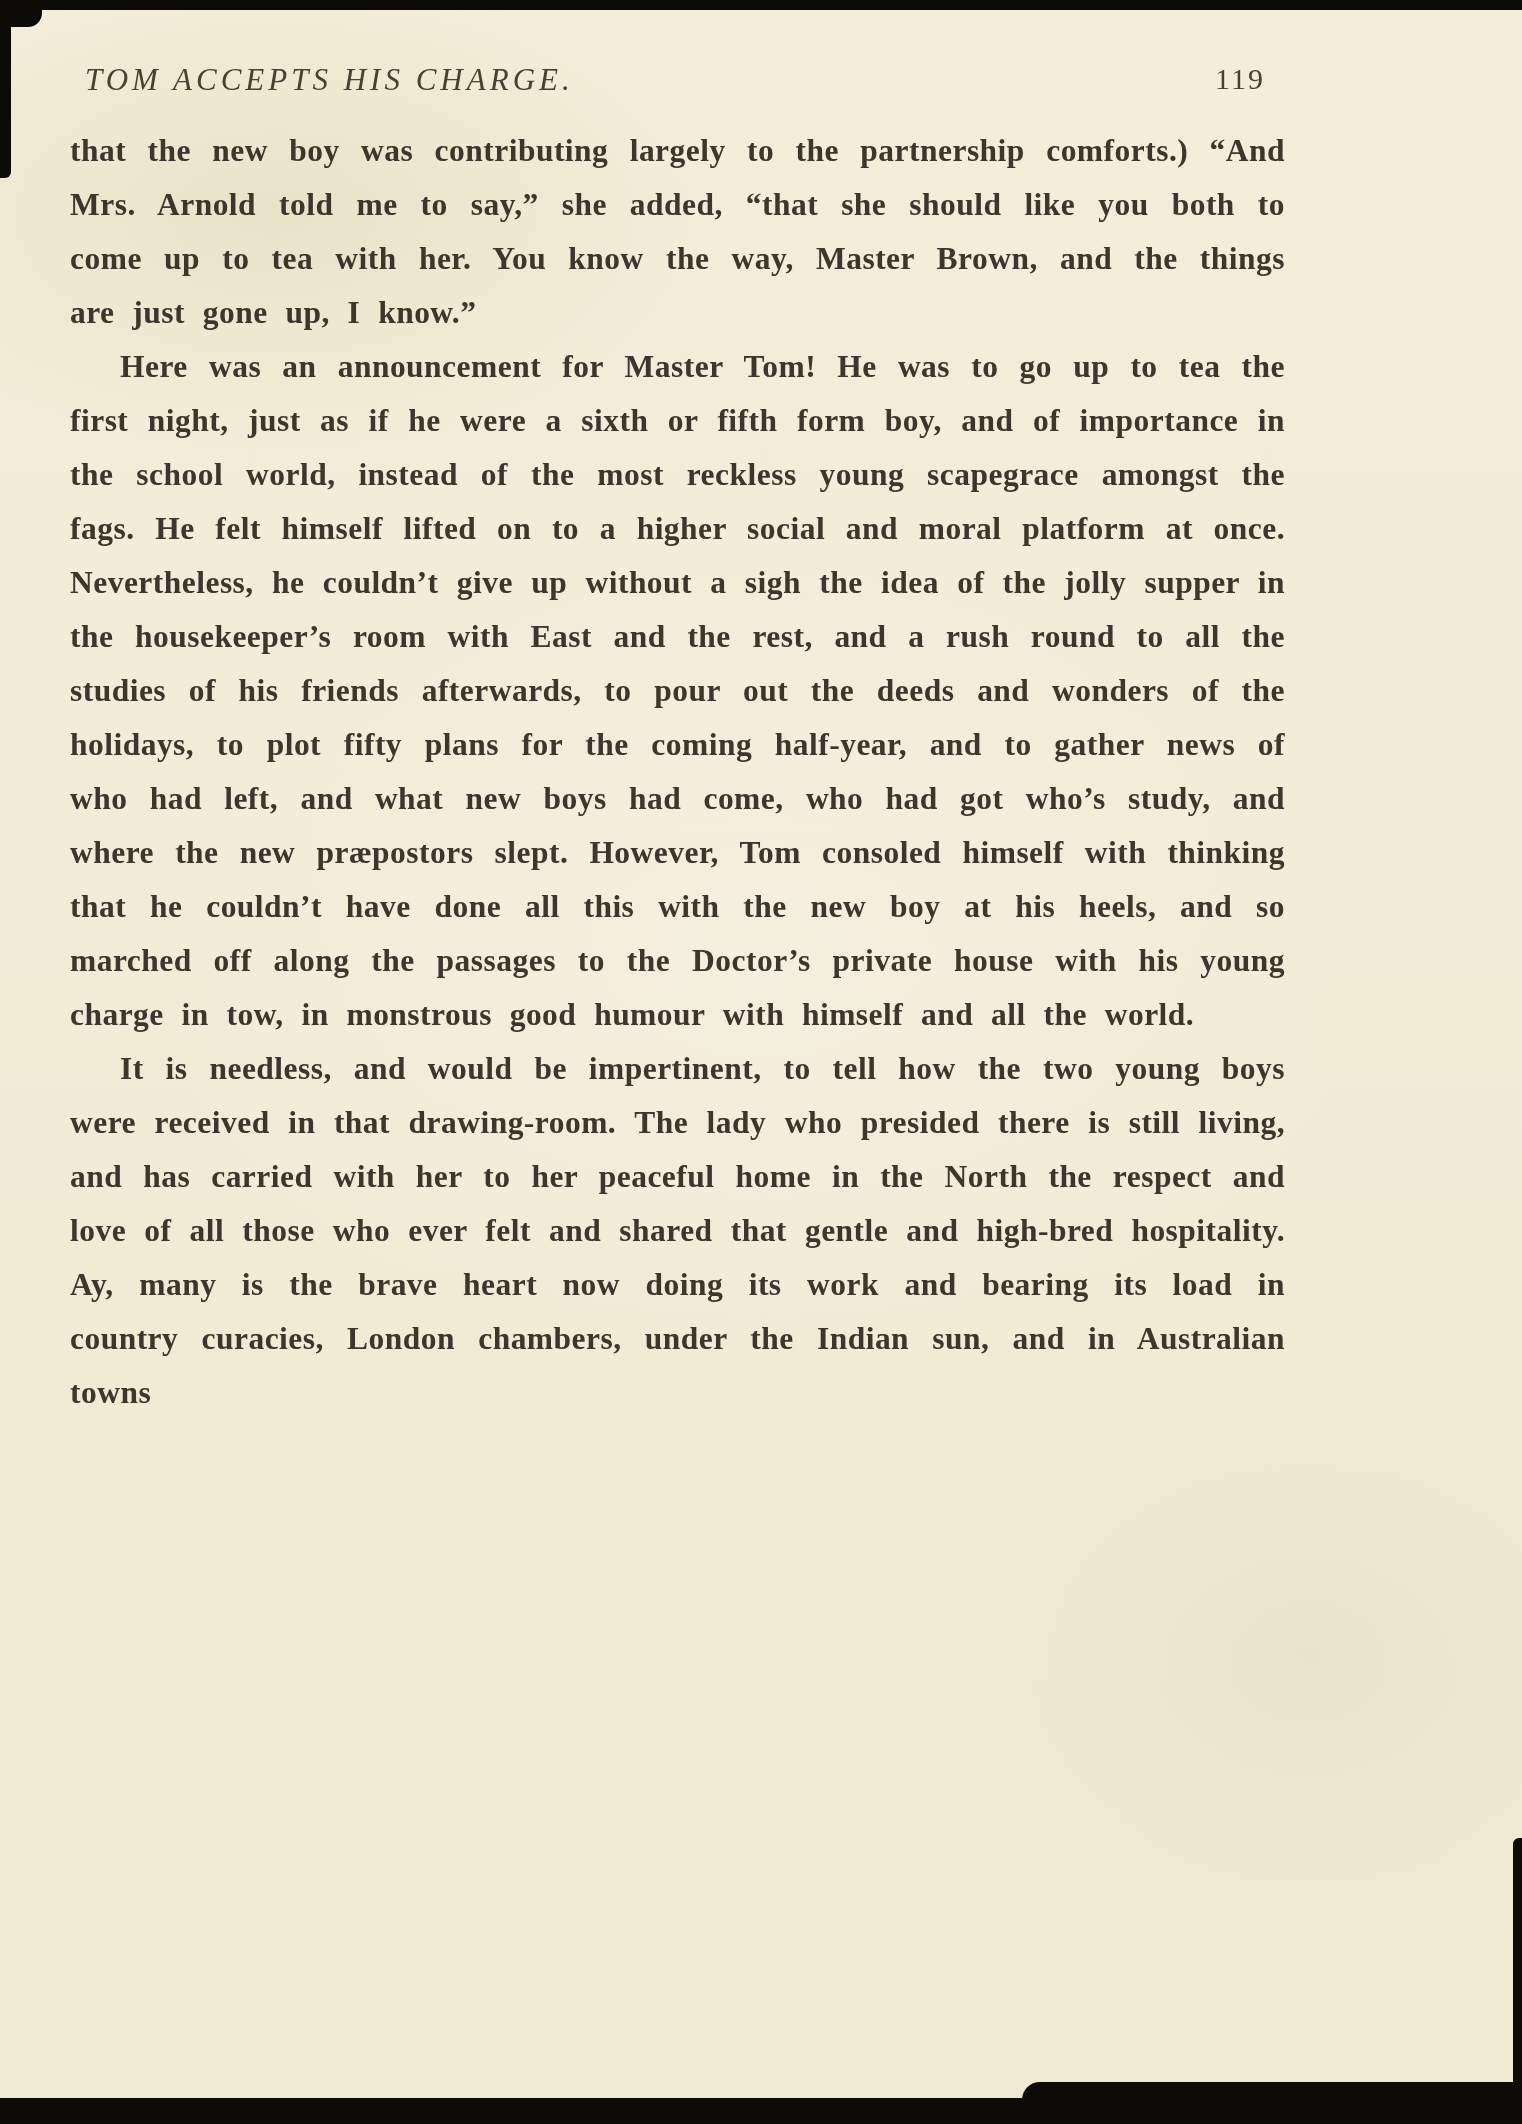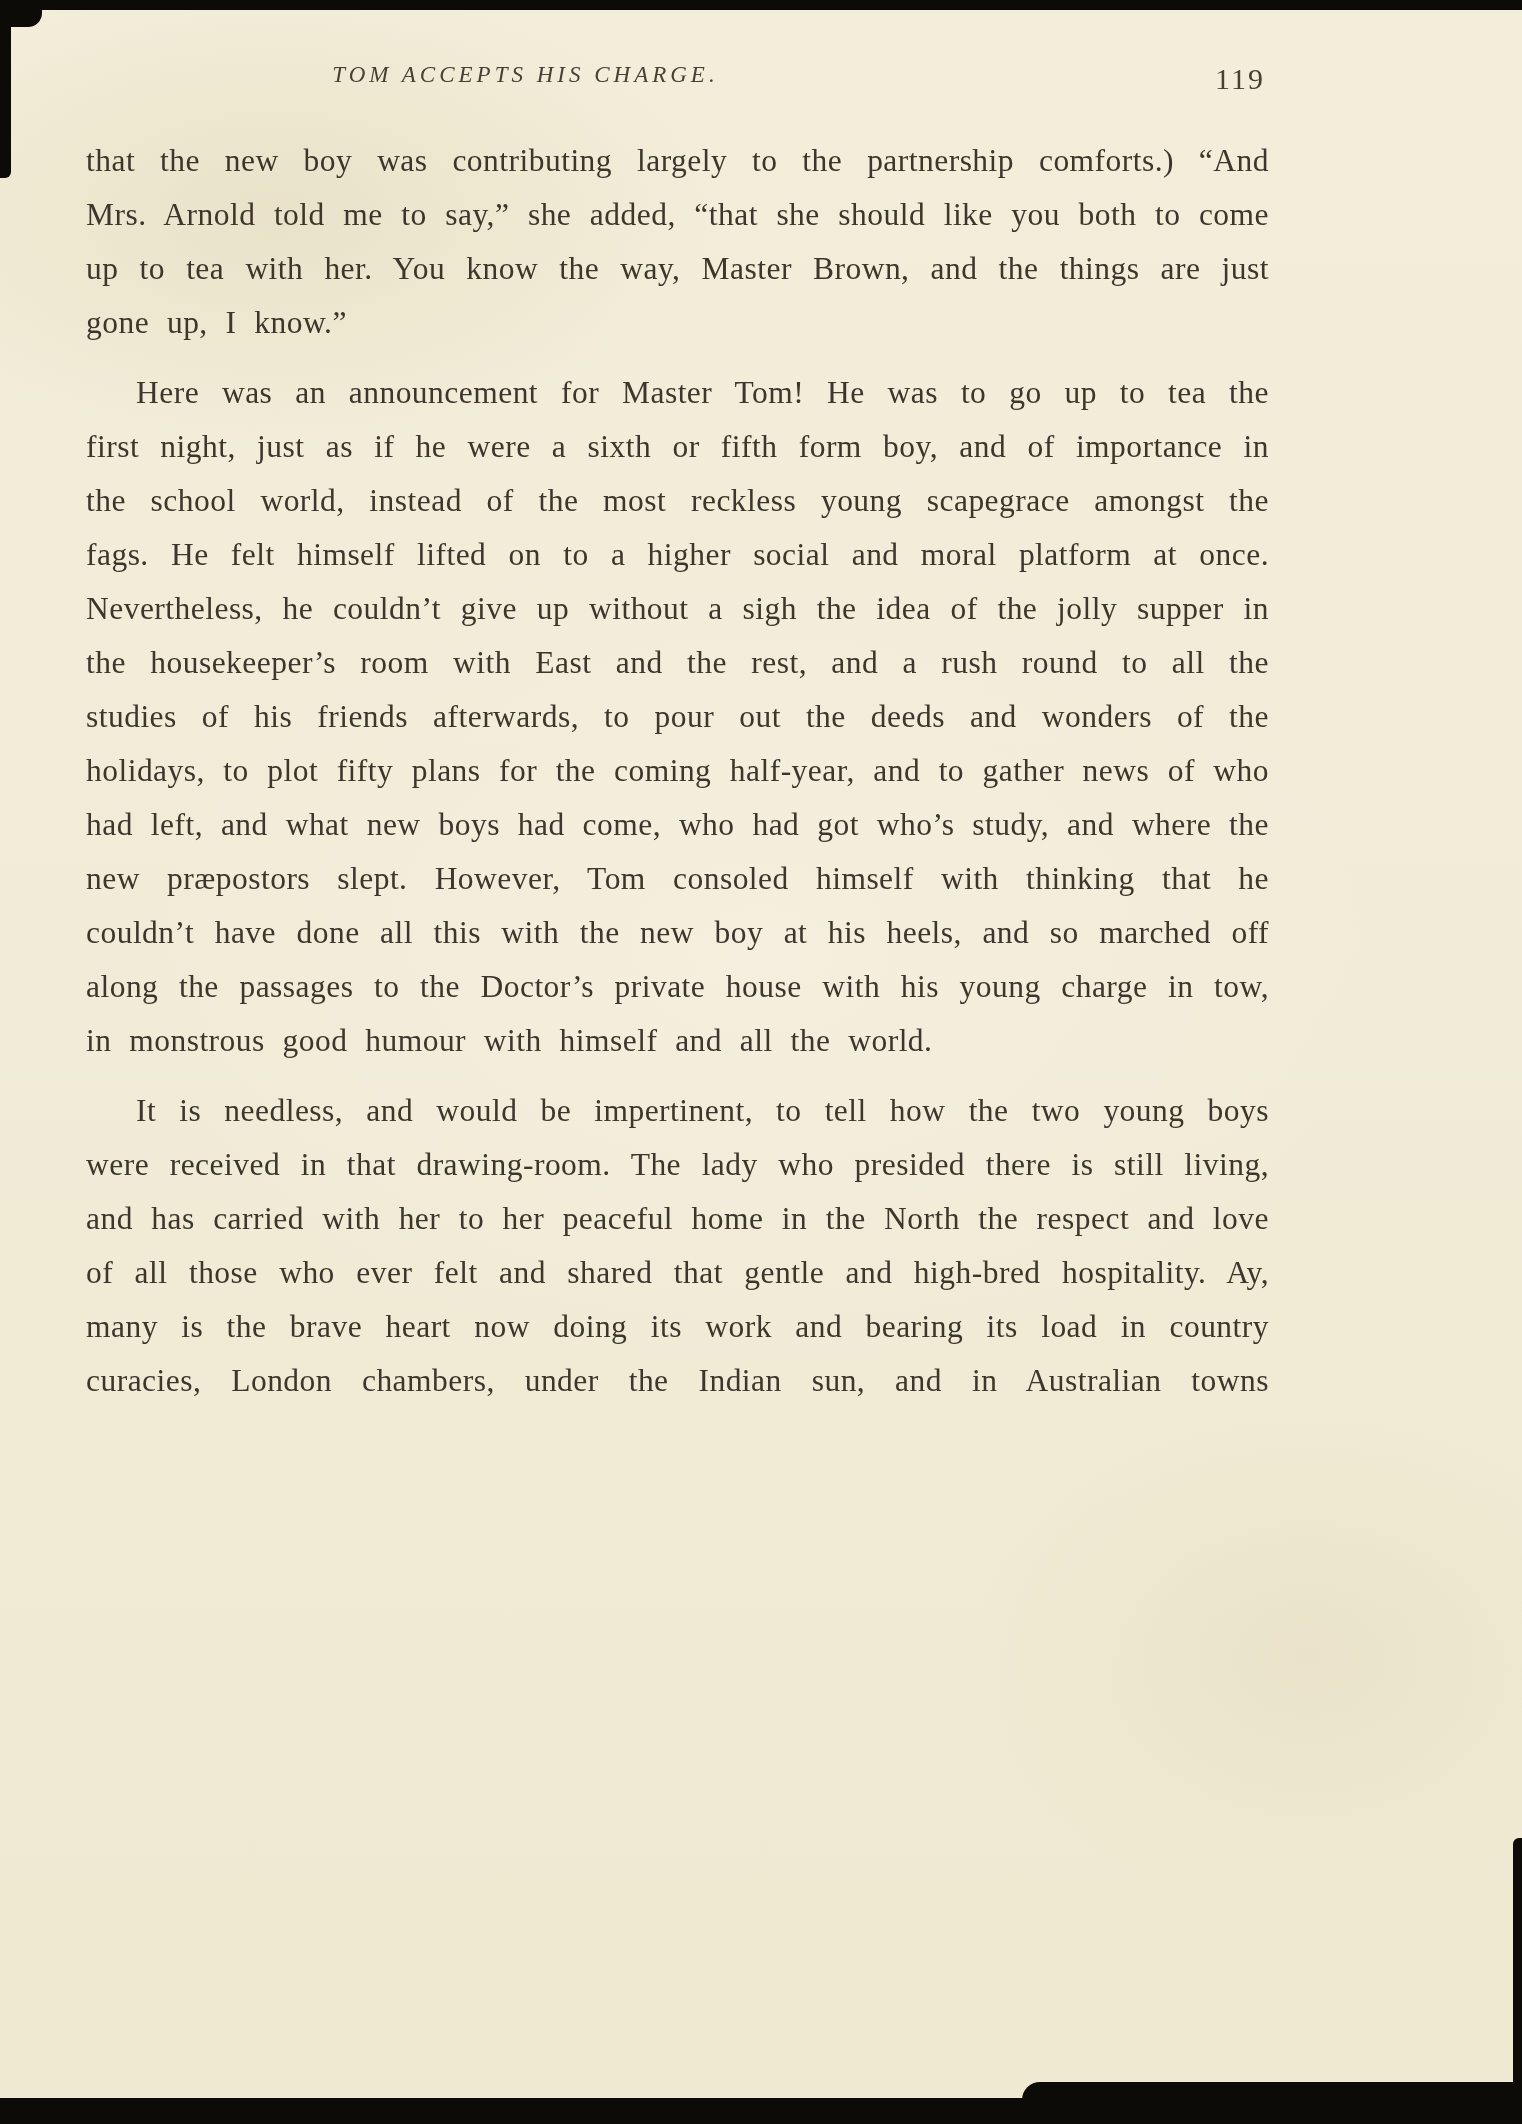--- a/index.html
+++ b/index.html
@@ -36,46 +36,45 @@
     width: 1215px;
   }
 
   .running-head {
     position: relative;
     height: 62px;
     color: #474034;
   }
   .head-title {
     position: absolute;
-    left: 8px;
+    left: 15px;
     top: 6px;
     width: 895px;
-    text-align: center;
     font-style: italic;
-    font-size: 23px;
+    font-size: 31px;
     letter-spacing: 4px;
     white-space: nowrap;
   }
   .head-page {
     position: absolute;
     right: 20px;
     top: 6px;
     font-size: 30px;
     letter-spacing: 2px;
   }
 
   .body-text {
     margin-top: 6px;
     font-size: 31.5px;
     line-height: 54px;
     letter-spacing: 0.015em;
     word-spacing: 0.30em;
     text-align: justify;
   }
-  .body-text p { margin: 16px; }
+  .body-text p { margin: 0; font-weight: bold; }
   .body-text p.indent { text-indent: 50px; }
   .body-text p.fill-last { text-align-last: justify; }
 </style>
 </head>
 <body>
 
 <div class="page">
 
   <div class="edge edge-top"></div>
   <div class="edge edge-top-left"></div>

